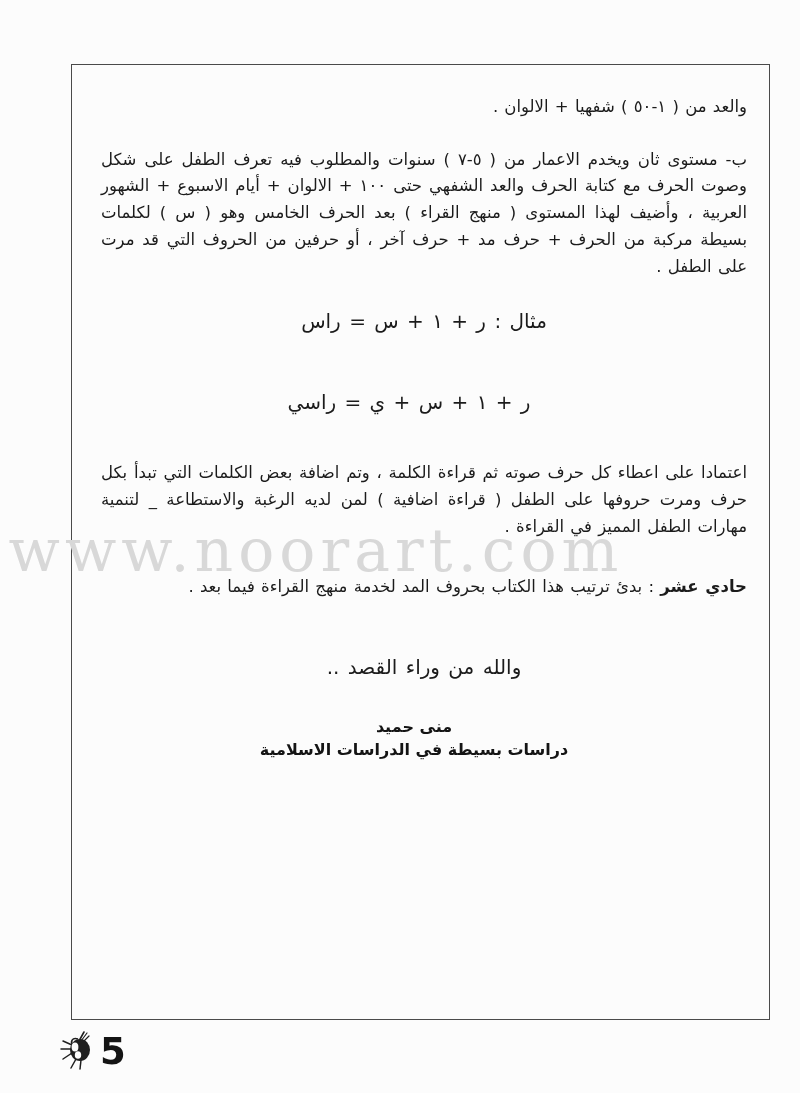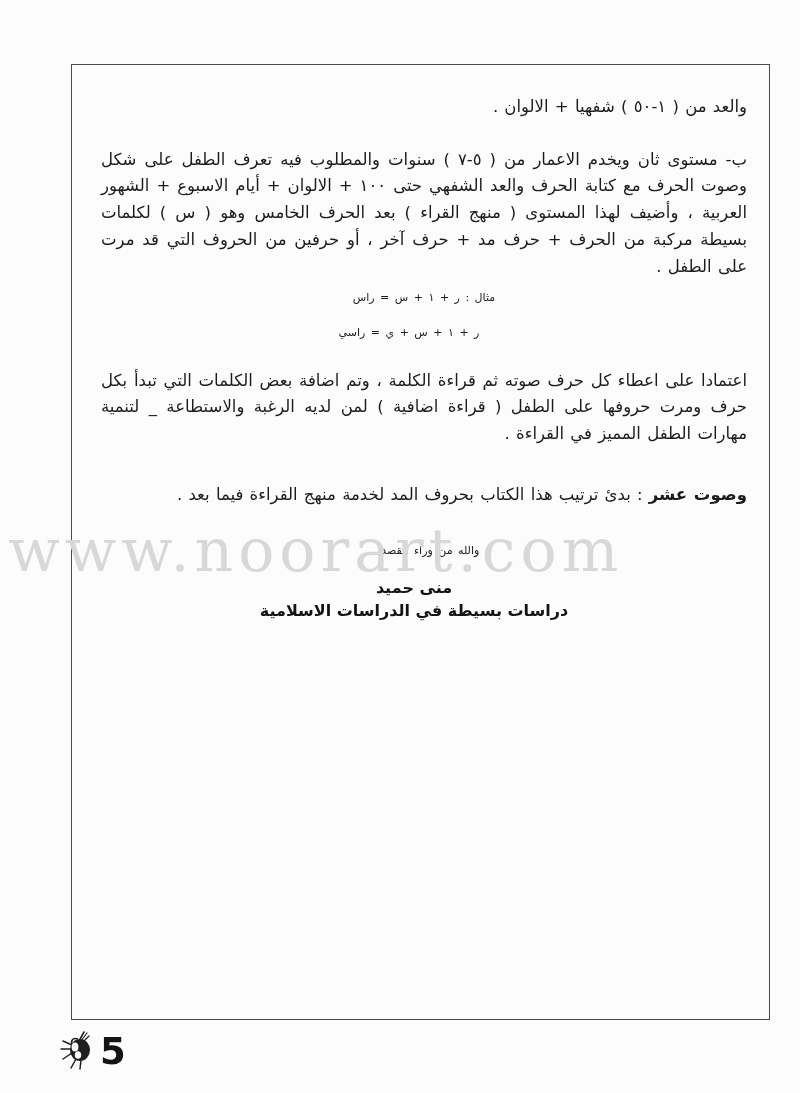--- a/index.html
+++ b/index.html
@@ -70,24 +70,24 @@
 
   
   .line-indent-1 {
     padding-right: 0px;
     text-align: right;
     margin-right: 0;
   }
 
   
   .formula {
-    font-size: 11px;
+    font-size: 20px;
     line-height: 1.6;
     text-align: center;
-    margin: 0;
+    margin: 16px;
     direction: rtl;
     word-spacing: 2px;
   }
   .formula-indent {
     text-align: center;
     padding-right: 30px;
   }
 
   
   .bold-run {
@@ -179,21 +179,21 @@
     <div class="spacer-s"></div>
 
     <p class="formula formula-indent">ر + ١ + س + ي = راسي</p>
 
     <div class="spacer-m"></div>
 
     <p class="para justified">اعتمادا على اعطاء كل حرف صوته ثم قراءة الكلمة ، وتم اضافة بعض الكلمات التي تبدأ بكل حرف ومرت حروفها على الطفل ( قراءة اضافية ) لمن لديه الرغبة والاستطاعة _ لتنمية مهارات الطفل المميز في القراءة .</p>
 
     <div class="spacer-l"></div>
 
-    <p class="para"><span class="bold-run">وصوت عشر</span><span> : بدئ ترتيب هذا الكتاب بحروف المد لخدمة منهج القراءة فيما بعد .</span></p>
+    <p class="para"><span class="bold-run">حادي عشر</span><span> : بدئ ترتيب هذا الكتاب بحروف المد لخدمة منهج القراءة فيما بعد .</span></p>
 
     <div class="spacer-l"></div>
 
     <p class="formula">والله من وراء القصد ..</p>
 
     <div class="spacer-s"></div>
 
     <div id="signature-block">
       <p class="sig-line">منى حميد</p>
       <p class="sig-line">دراسات بسيطة في الدراسات الاسلامية</p>

